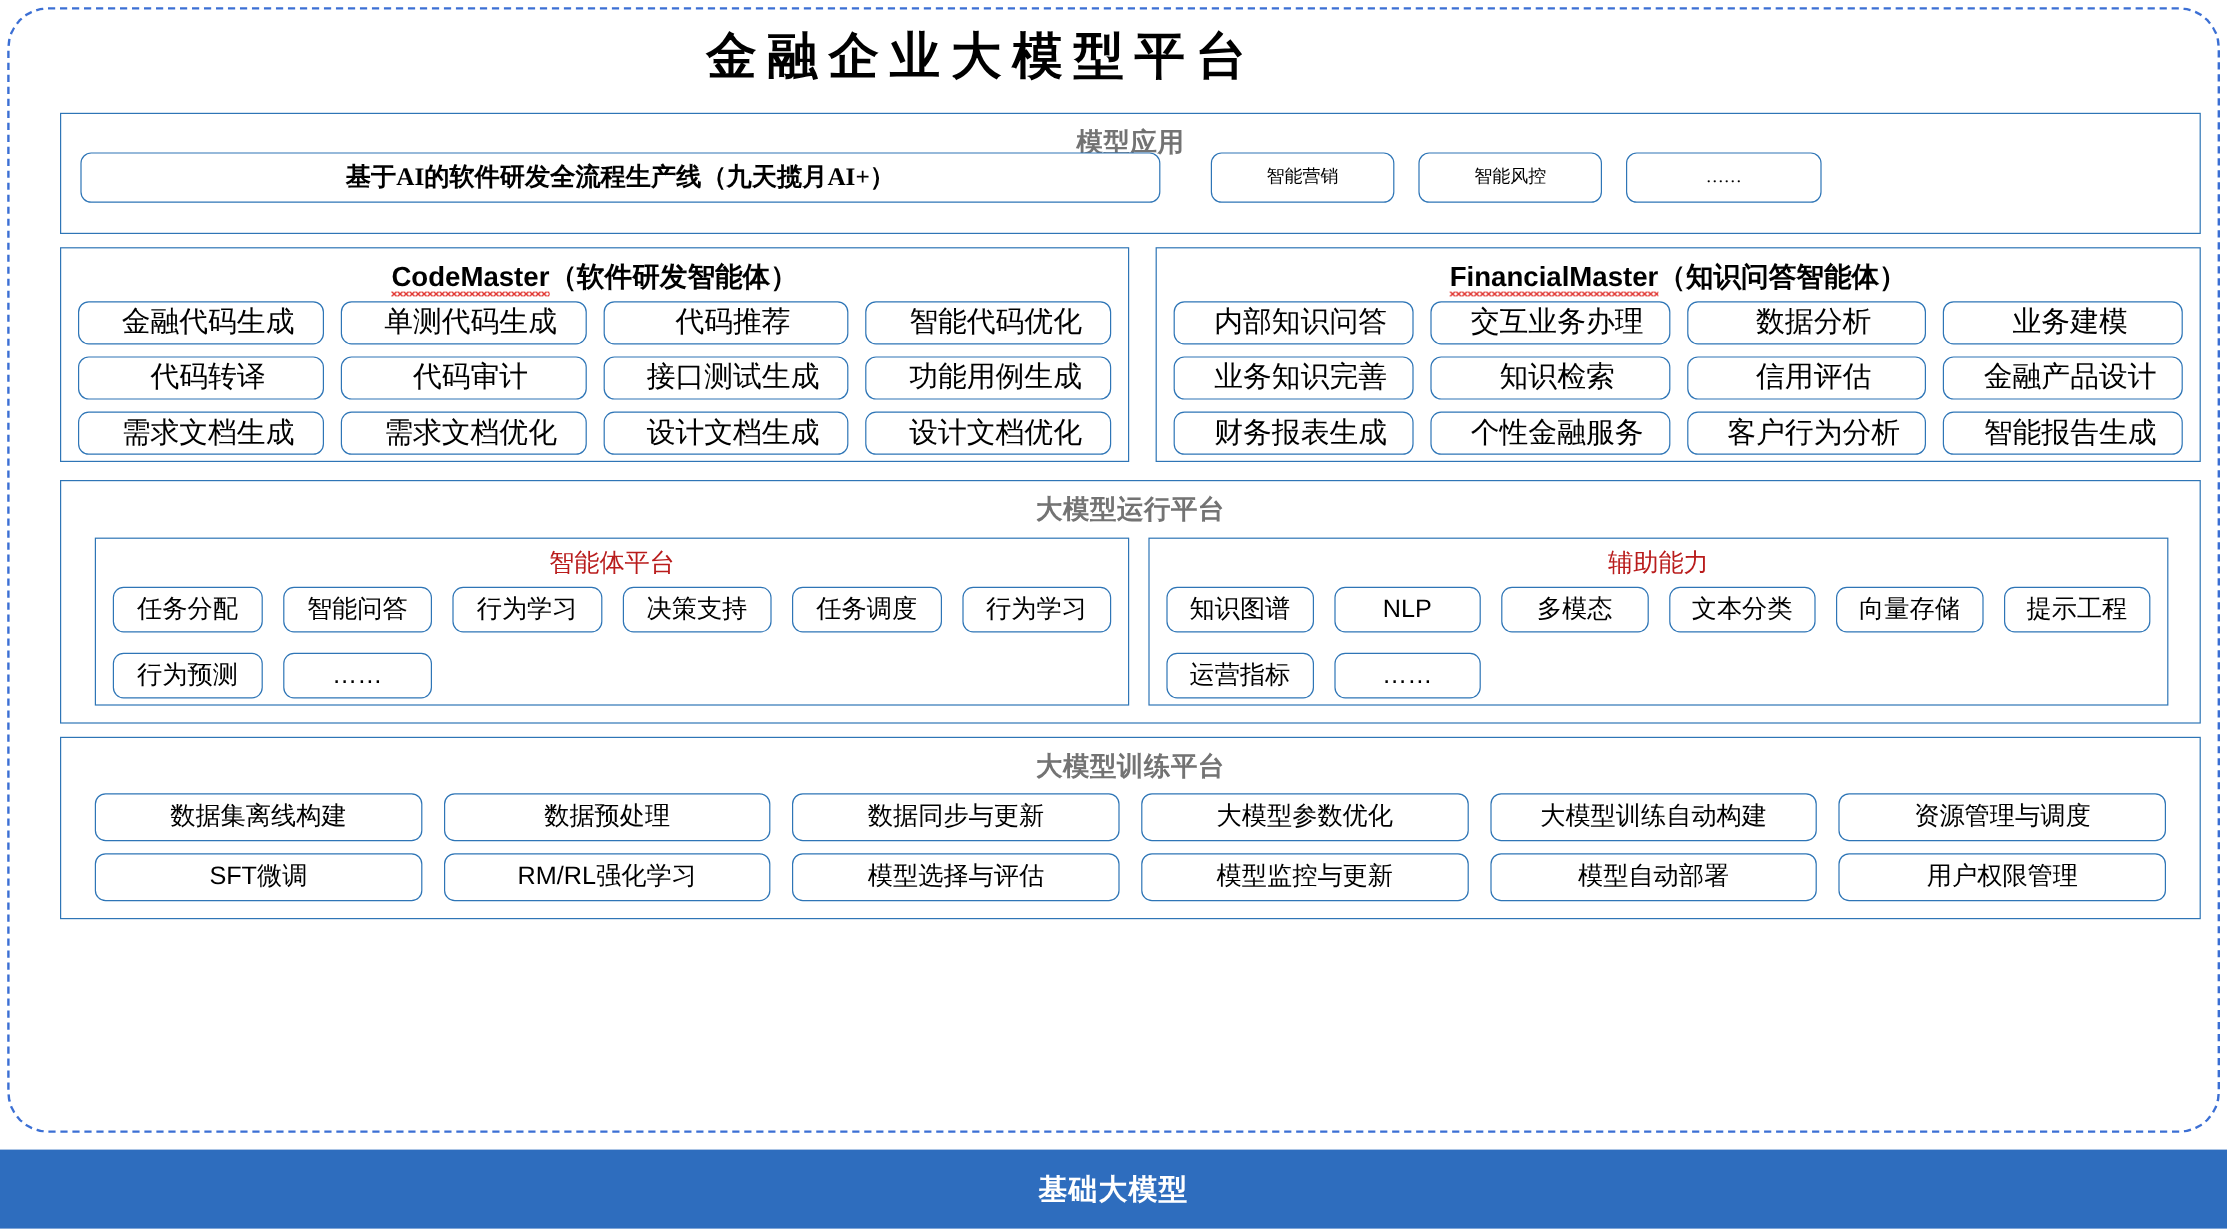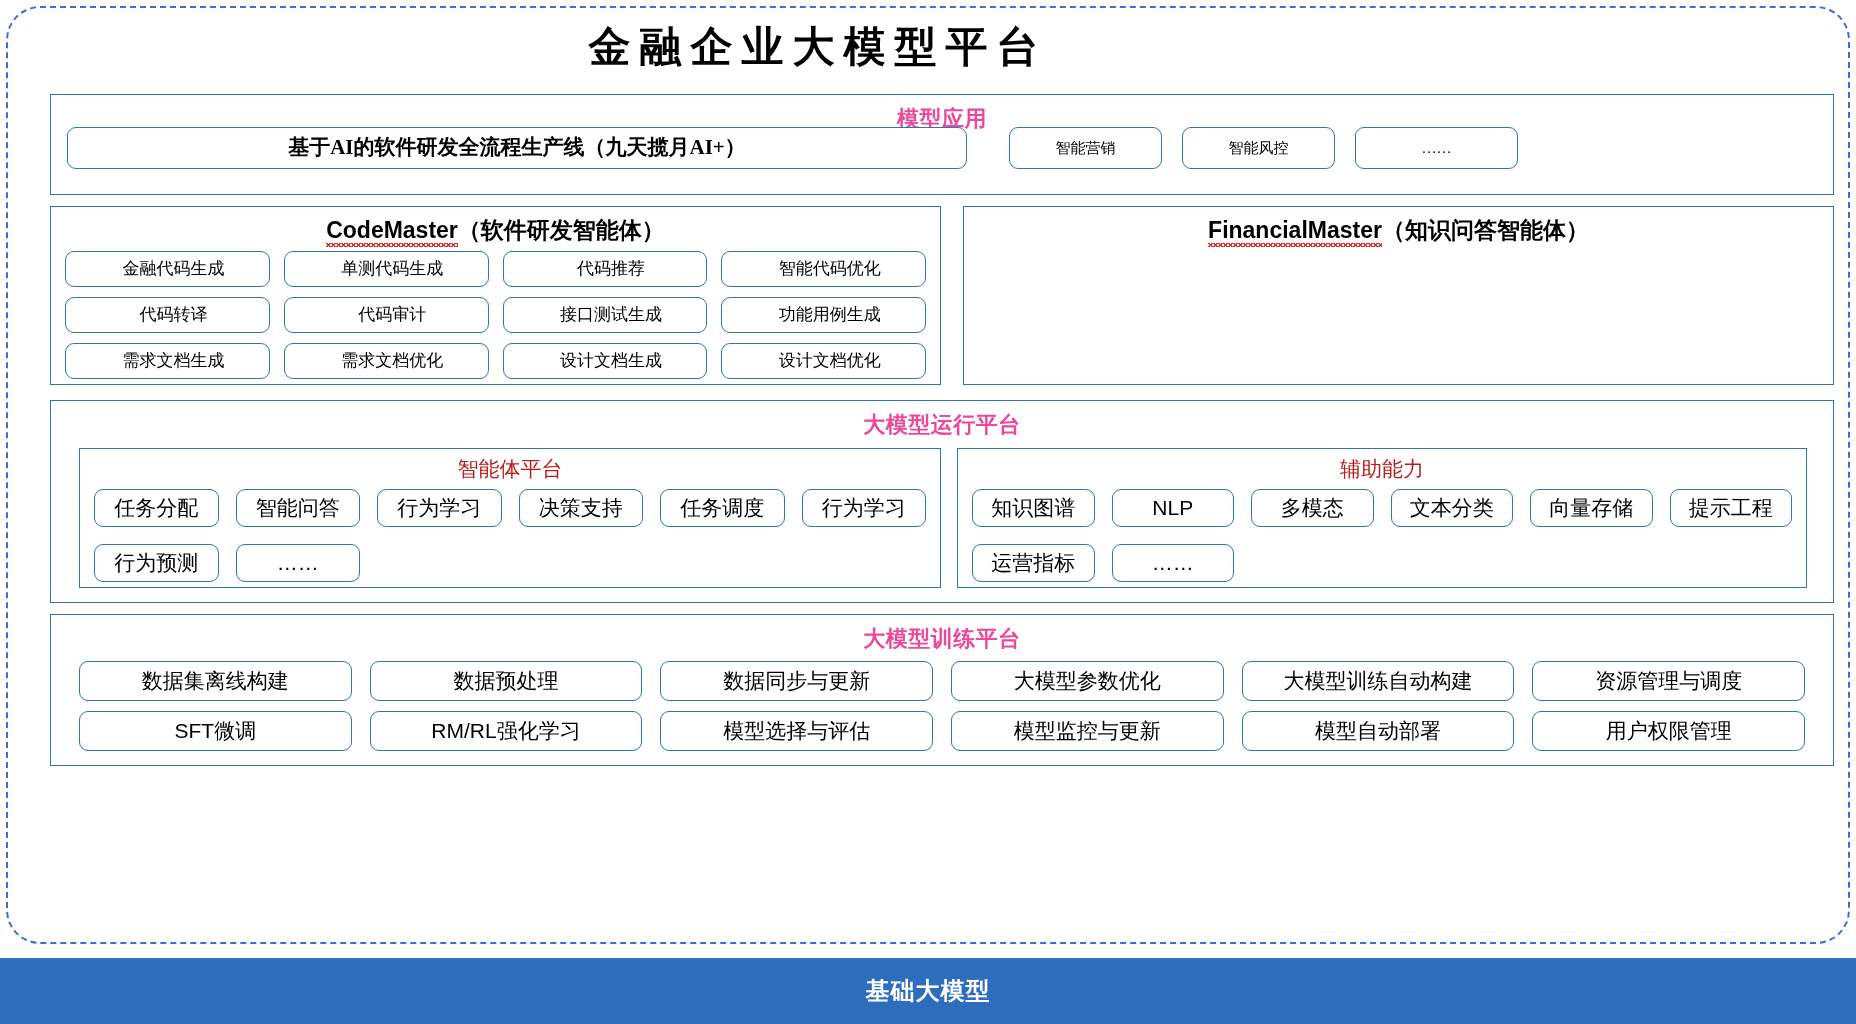--- a/index.html
+++ b/index.html
@@ -50,21 +50,21 @@
   .panel {
     position: absolute;
     border: 1.6px solid #2e75b6;
     background: #ffffff;
   }
 
   .panel-title {
     text-align: center;
     font-size: 22px;
     font-weight: 700;
-    color: #ec4899;
+    color: #737373;
     letter-spacing: 0.5px;
   }
 
   .sub-title {
     text-align: center;
     font-size: 21px;
     font-weight: 400;
     color: #b91c1c;
   }
 
@@ -142,21 +142,21 @@
     position: absolute;
     left: 14px;
     top: 44px;
     right: 14px;
     display: grid;
     grid-template-columns: repeat(4, 1fr);
     grid-auto-rows: 36px;
     column-gap: 14px;
     row-gap: 10px;
   }
-  .agent-grid .chip { font-size: 17px; padding-left: 12px; }
+  .agent-grid .chip { font-size: 24px; padding-left: 12px; }
 
   
   #sec-run { left: 50px; top: 400px; width: 1784px; height: 203px; }
   #sec-run .panel-title { margin-top: 9px; }
 
   .run-sub {
     position: absolute;
     border: 1.4px solid #2e75b6;
     background: #ffffff;
     top: 47px;
@@ -250,20 +250,34 @@
       <div class="chip">需求文档生成</div>
       <div class="chip">需求文档优化</div>
       <div class="chip">设计文档生成</div>
       <div class="chip">设计文档优化</div>
     </div>
   </div>
 
   <div class="panel" id="sec-fin">
     <div class="agent-title">
       <span class="spell">FinancialMaster</span><span>（知识问答智能体）</span>
+    </div>
+    <div class="agent-grid">
+      <div class="chip">内部知识问答</div>
+      <div class="chip">交互业务办理</div>
+      <div class="chip">数据分析</div>
+      <div class="chip">业务建模</div>
+      <div class="chip">业务知识完善</div>
+      <div class="chip">知识检索</div>
+      <div class="chip">信用评估</div>
+      <div class="chip">金融产品设计</div>
+      <div class="chip">财务报表生成</div>
+      <div class="chip">个性金融服务</div>
+      <div class="chip">客户行为分析</div>
+      <div class="chip">智能报告生成</div>
     </div>
   </div>
 
   <div class="panel" id="sec-run">
     <div class="panel-title">大模型运行平台</div>
 
     <div class="run-sub" id="run-agentp">
       <div class="sub-title">智能体平台</div>
       <div class="run-grid">
         <div class="chip">任务分配</div>

